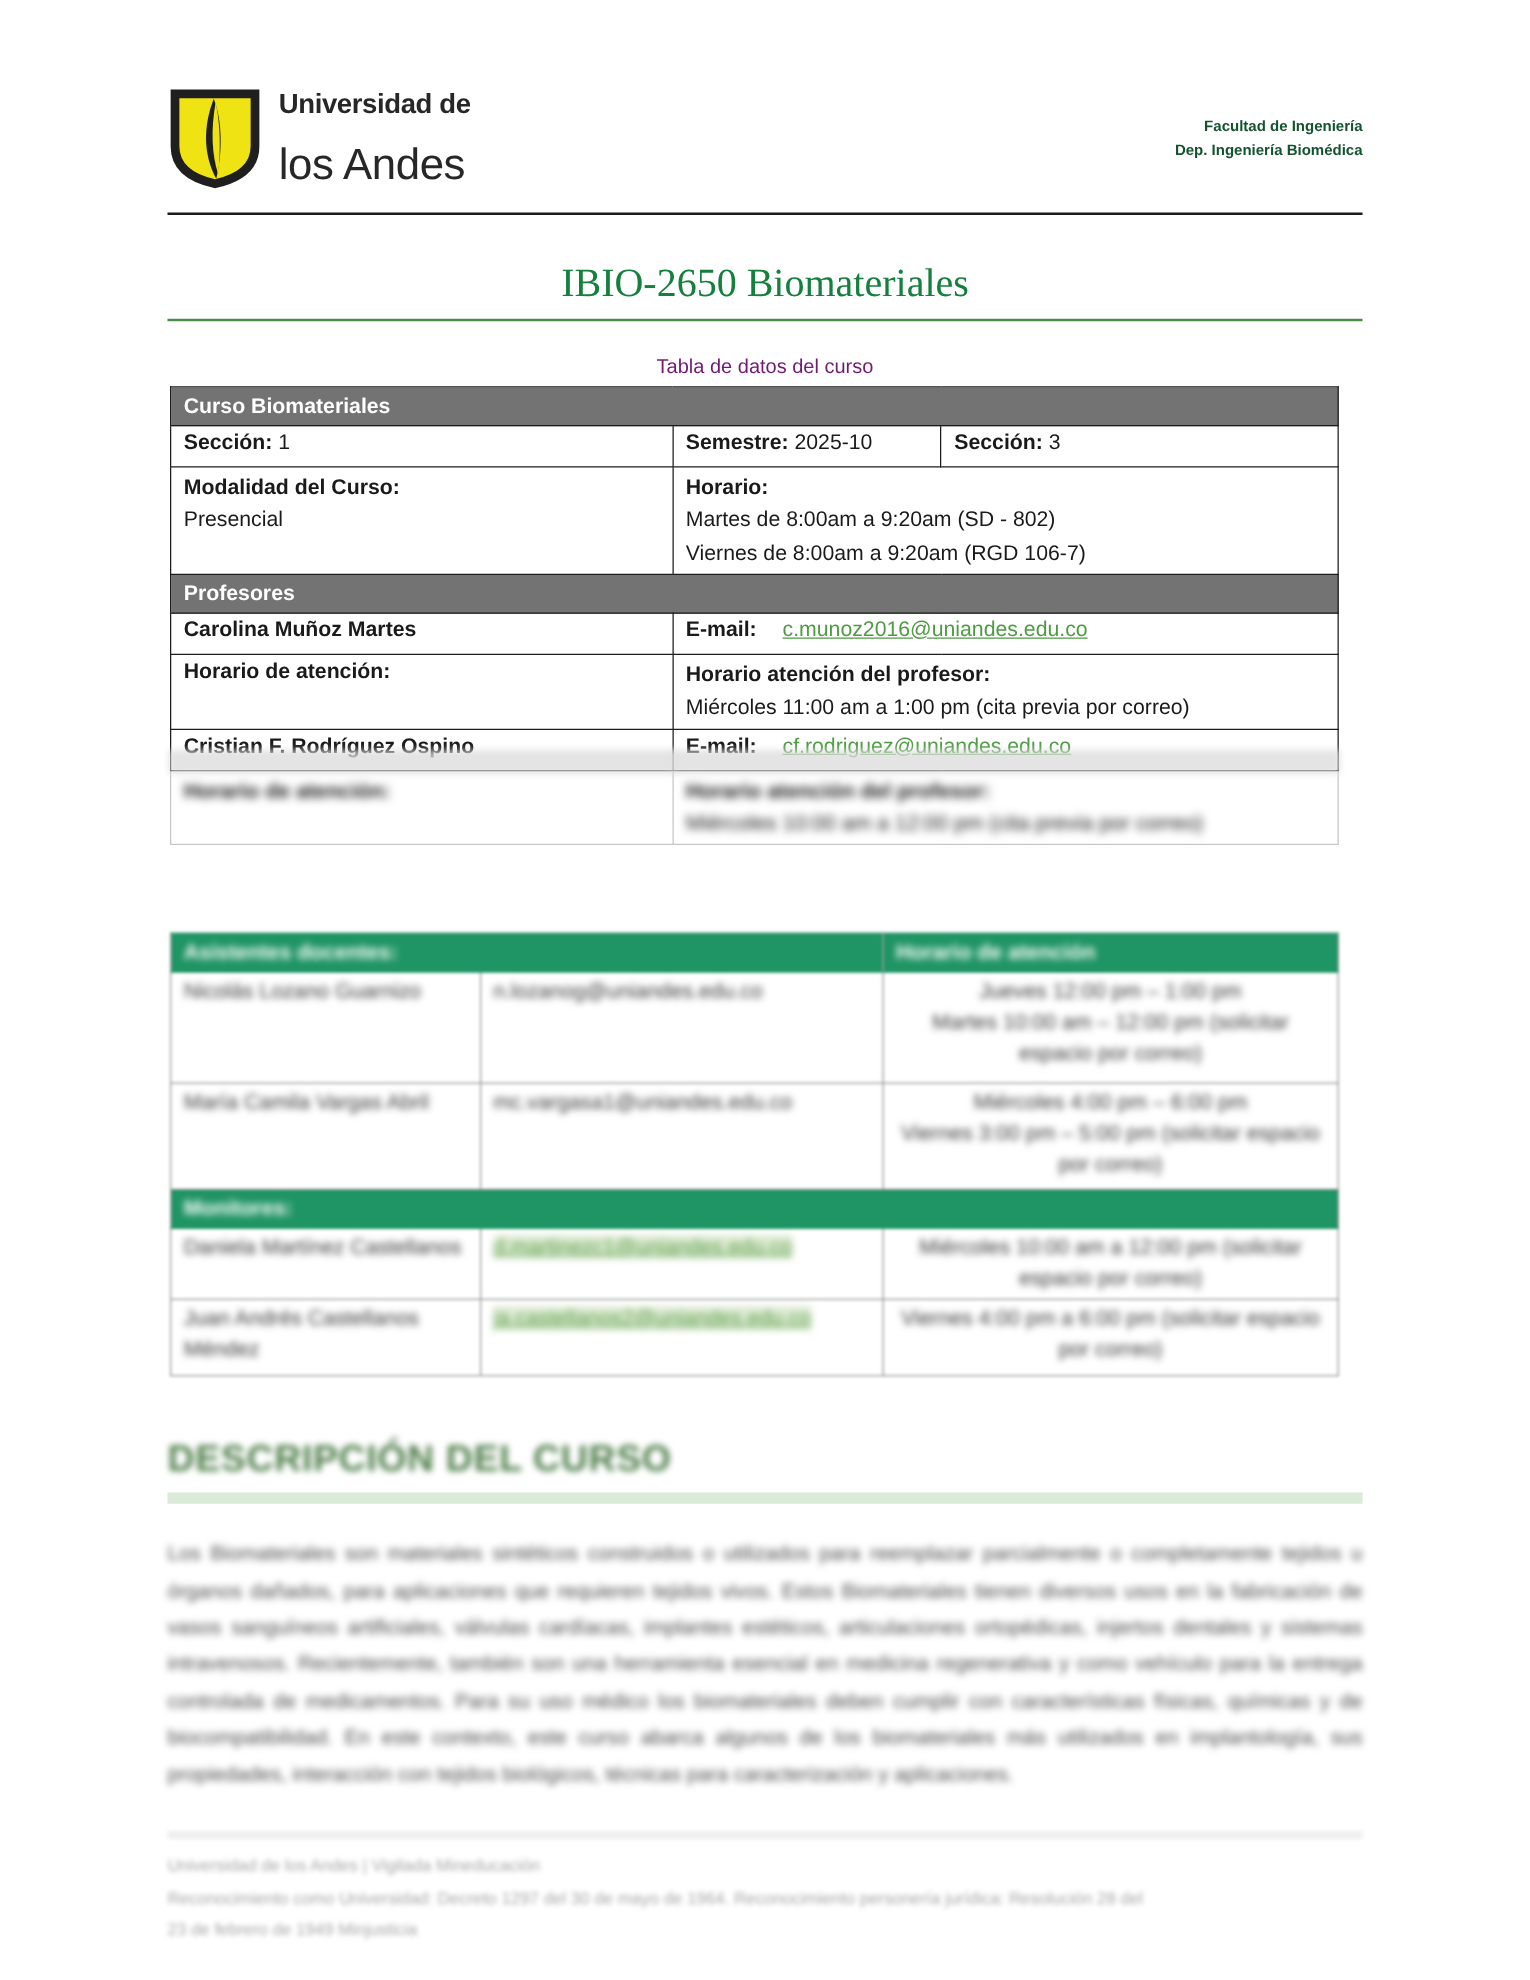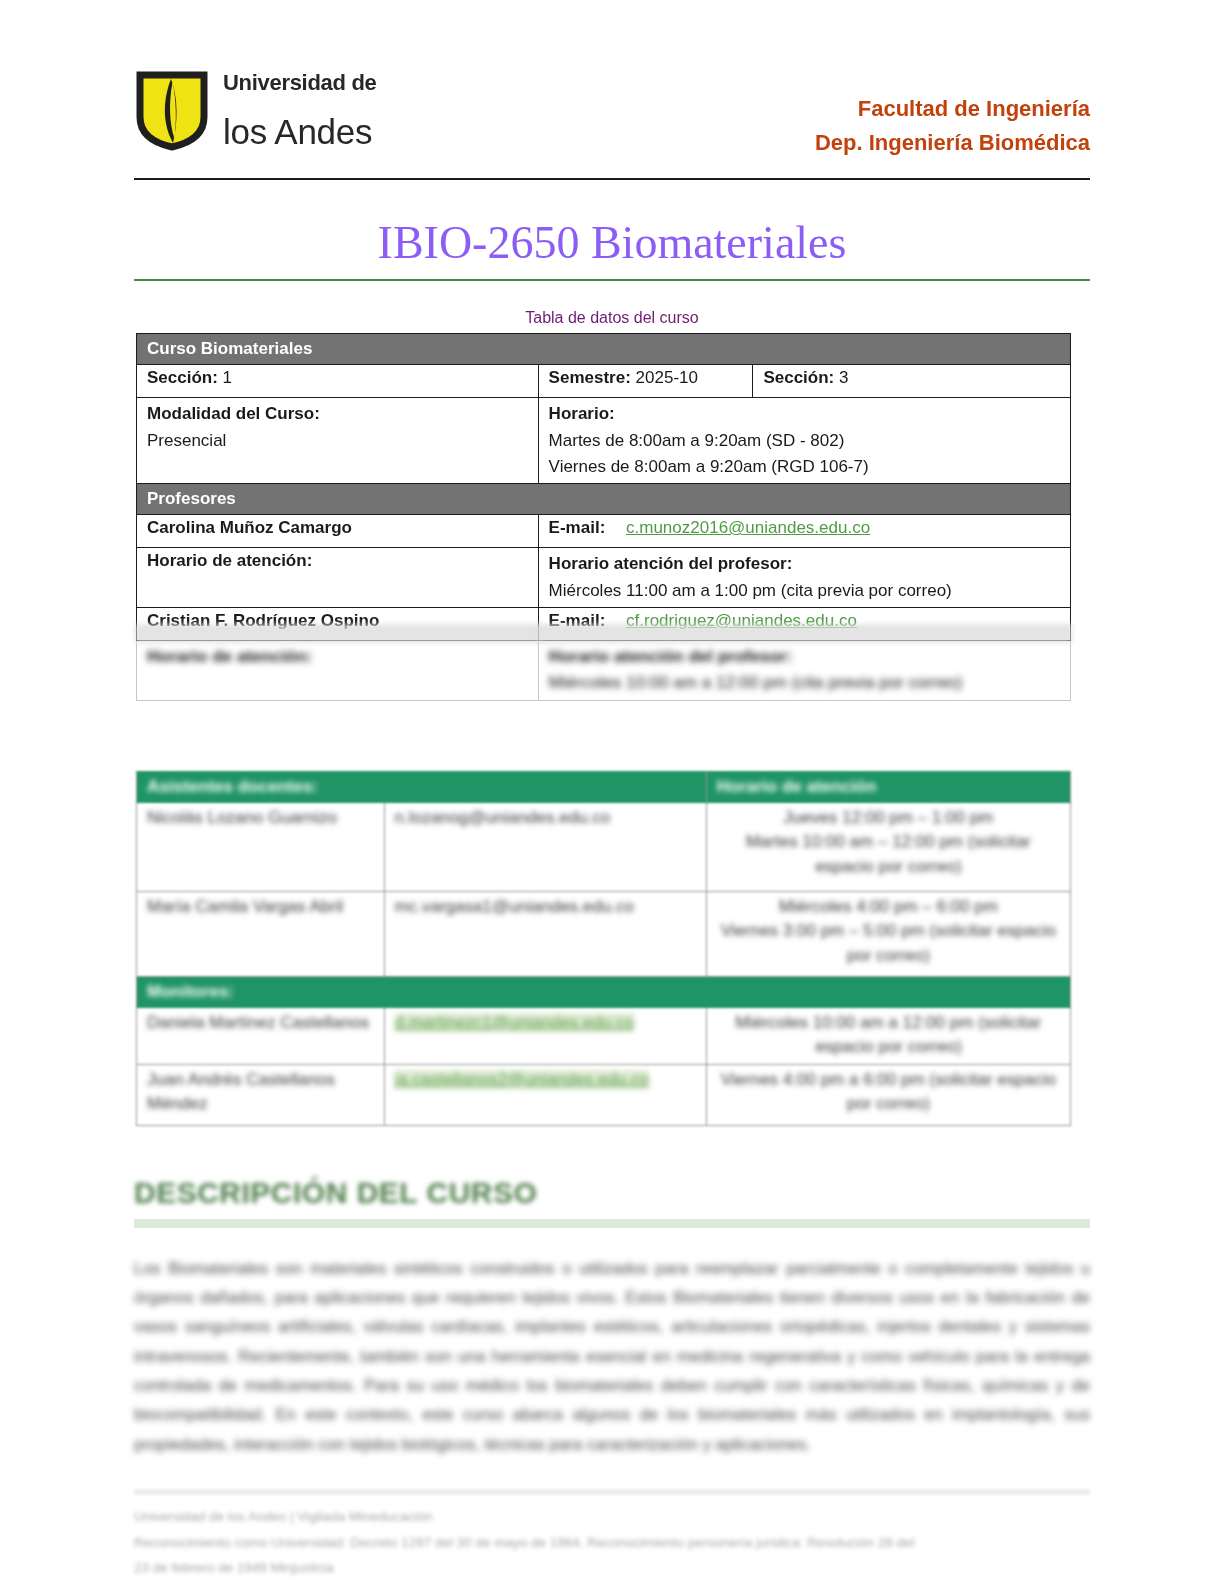--- a/index.html
+++ b/index.html
@@ -7,25 +7,25 @@
         font-family:"Liberation Sans",sans-serif;color:#1a1a1a;border-radius:19px;}
   .content{margin:0 134px;}
 
   
   .hdr{display:flex;justify-content:space-between;align-items:flex-start;
        padding-top:70px;padding-bottom:18px;border-bottom:2px solid #1b1b1b;}
   .logo{display:flex;align-items:center;gap:13px;}
   .logo-text{line-height:1.02;color:#272727;letter-spacing:-0.3px;}
   .logo-l1{font-size:22px;font-weight:600;}
   .logo-l2{font-size:35px;font-weight:400;margin-top:20px;}
-  .hdr-right{text-align:right;font-weight:bold;font-size:22px;line-height:1.55;padding-top:22px;color:#c2410c;}
+  .hdr-right{text-align:right;font-weight:bold;font-size:12px;line-height:1.55;padding-top:22px;color:#14532d;}
 
   
   .doc-title{margin-top:36px;text-align:center;font-family:"Liberation Serif",serif;
-             font-size:46px;color:#8b5cf6;padding-bottom:10px;border-bottom:2px solid #4c8a4c;}
+             font-size:32px;color:#15803d;padding-bottom:10px;border-bottom:2px solid #4c8a4c;}
   .caption{margin-top:28px;text-align:center;font-size:16px;color:#701a75;}
 
   
   table{border-collapse:collapse;width:935px;margin-left:2px;font-size:17px;}
   td,th{border:1.6px solid #1c1c1c;padding:3px 10px;vertical-align:top;text-align:left;}
   .green-row th{background:#737373;color:#fff;font-size:17px;padding:5px 10px;}
   b{font-weight:bold;}
   .link{color:#4f9b44;text-decoration:underline;cursor:pointer;margin-left:16px;}
   .t1{margin-top:6px;}
   .h30 td{height:26px;}
@@ -109,21 +109,21 @@
         <td class="pad-lines" colspan="2">
           <div><b>Horario:</b></div>
           <div>Martes de 8:00am a 9:20am (SD - 802)</div>
           <div>Viernes de 8:00am a 9:20am (RGD 106-7)</div>
         </td>
       </tr>
       <tr class="green-row">
         <th colspan="3">Profesores</th>
       </tr>
       <tr class="h30">
-        <td><b>Carolina Muñoz Camargo</b></td>
+        <td><b>Carolina Muñoz Martes</b></td>
         <td colspan="2"><b>E-mail:</b> <a class="link">c.munoz2016@uniandes.edu.co</a></td>
       </tr>
       <tr>
         <td class="pad-lines"><b>Horario de atención:</b></td>
         <td class="pad-lines" colspan="2">
           <div><b>Horario atención del profesor:</b></div>
           <div>Miércoles 11:00 am a 1:00 pm (cita previa por correo)</div>
         </td>
       </tr>
       <tr class="h30">

